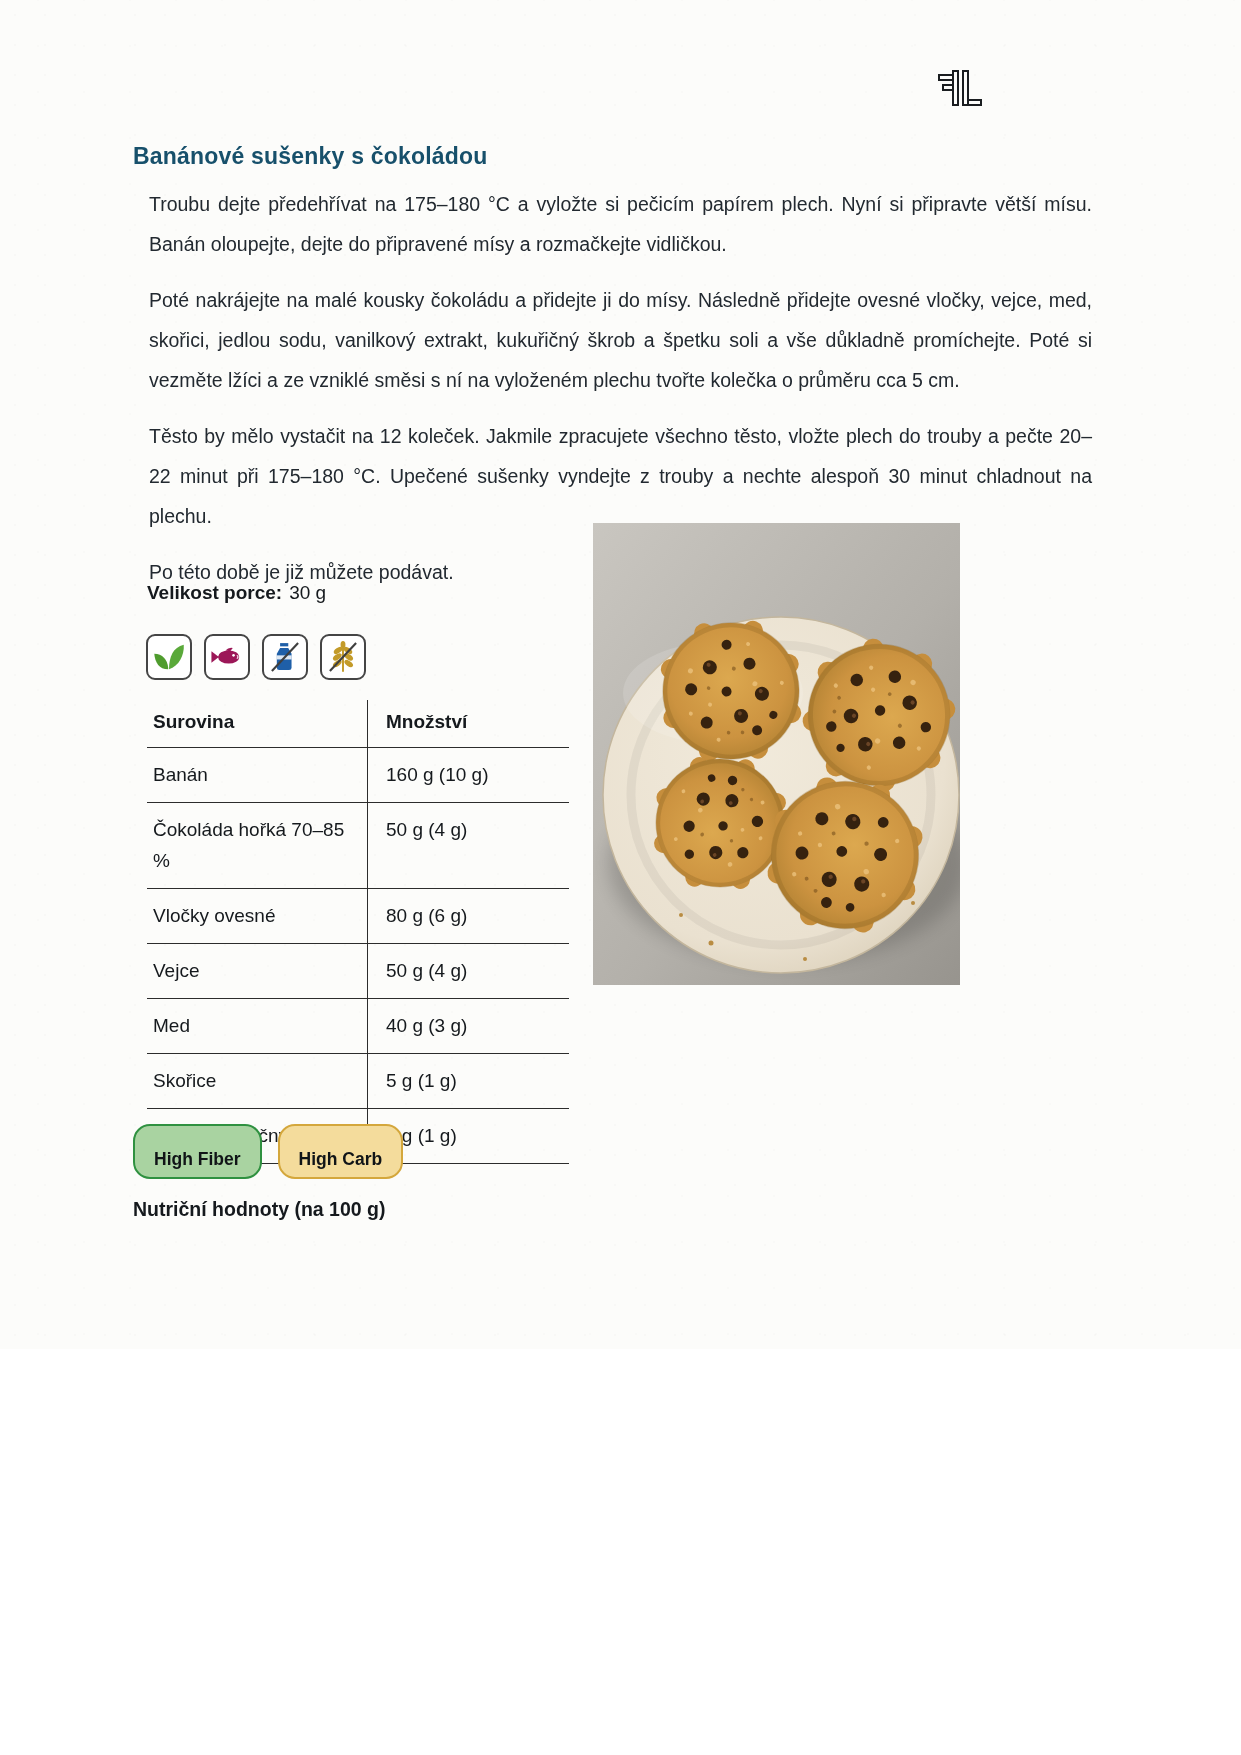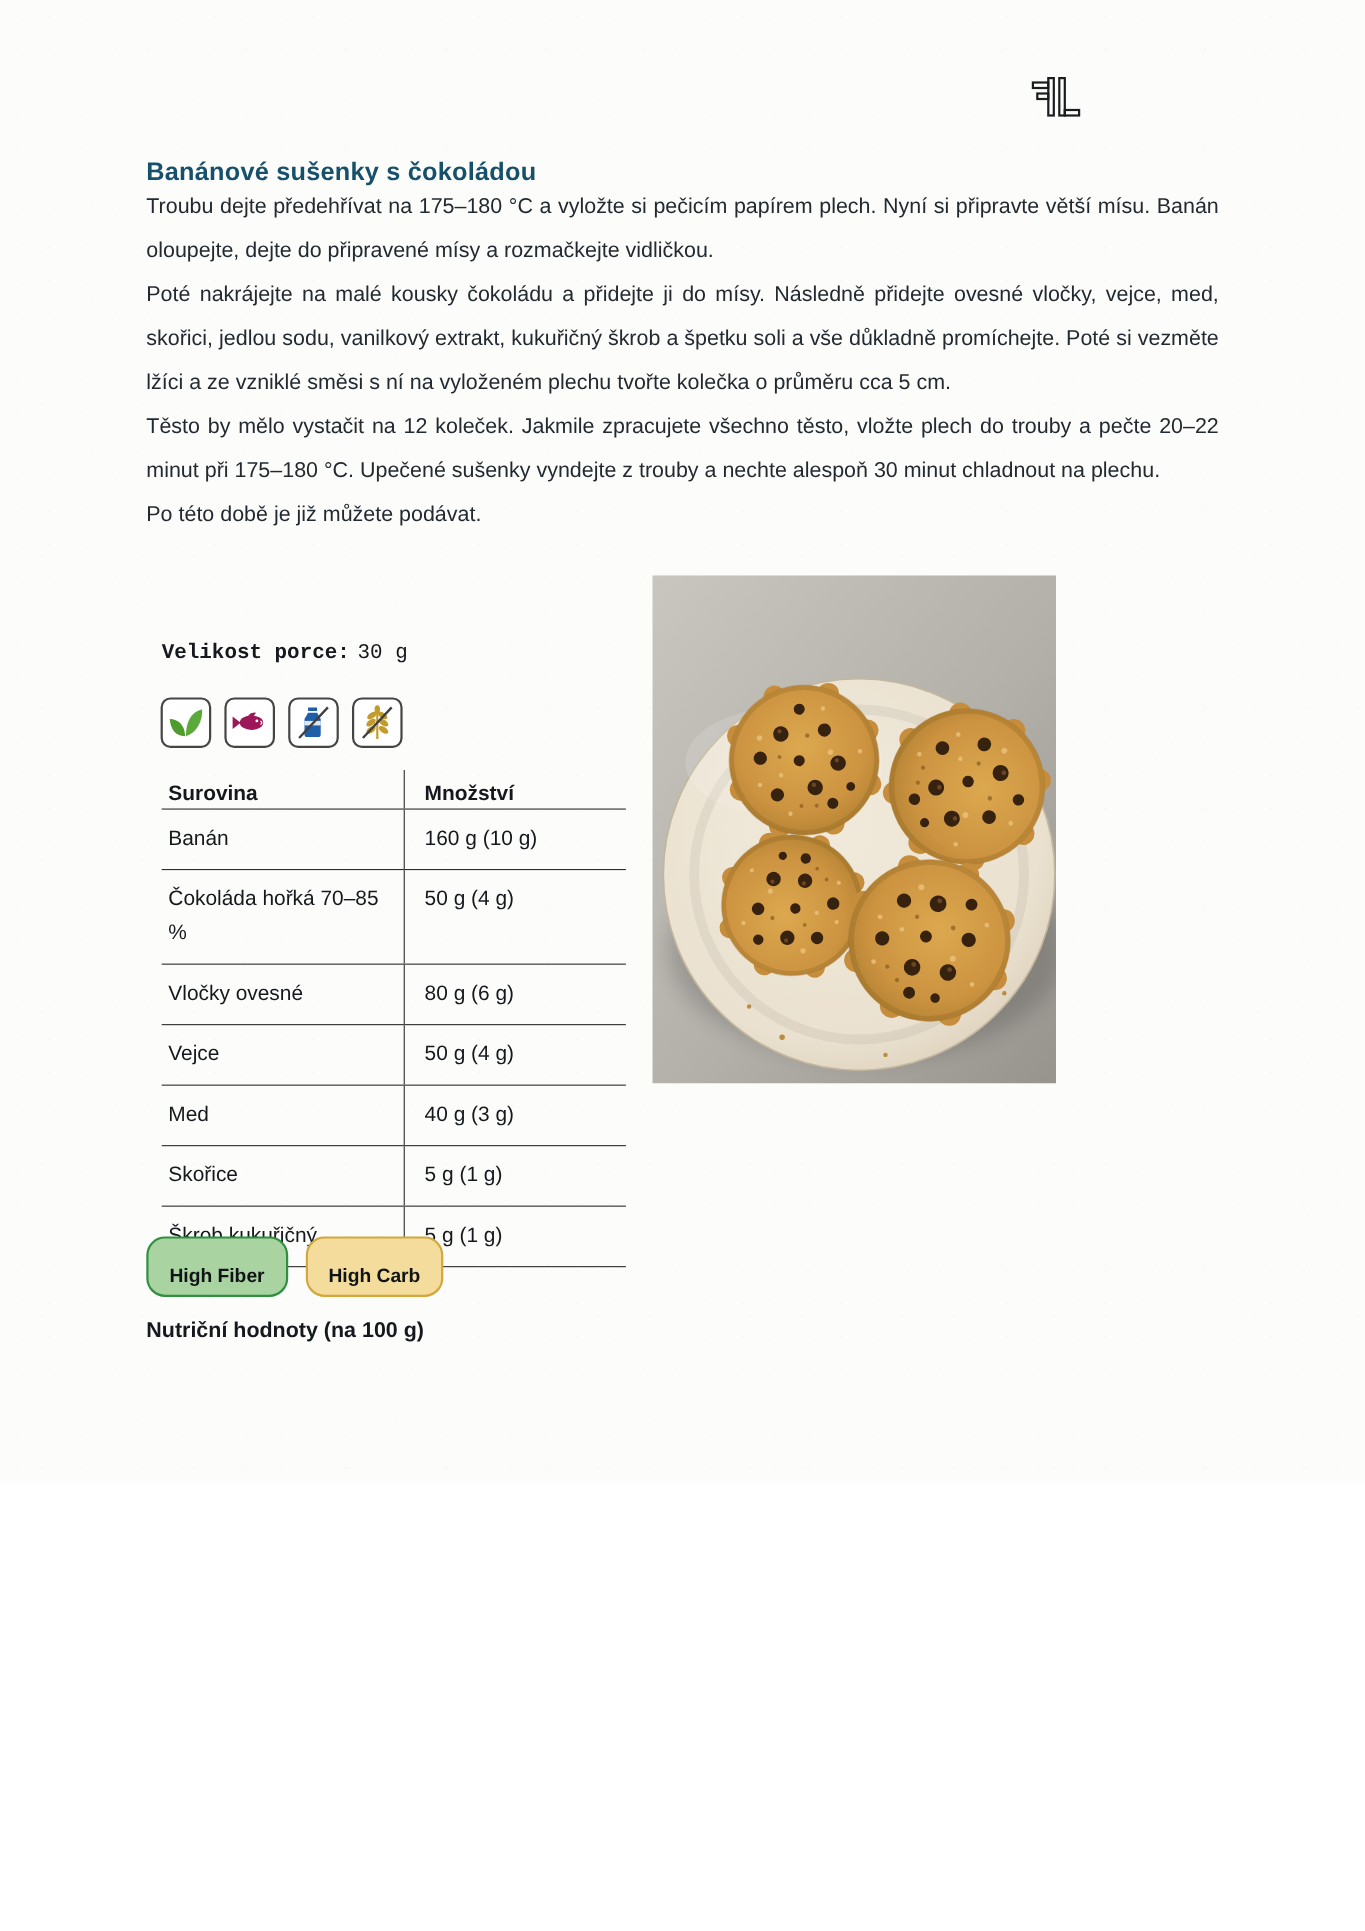--- a/index.html
+++ b/index.html
@@ -13,28 +13,28 @@
       radial-gradient(rgba(0,0,0,0.012) 1px, transparent 1.3px);
     background-size:30px 30px,46px 46px;
     background-position:0 0,15px 23px;
     font-family:"Liberation Sans", sans-serif;
     color:#20262c;
     overflow:hidden;
   }
   .logo{position:absolute;left:936px;top:68px;}
   .title{position:absolute;left:133px;top:128px;font-size:23px;font-weight:700;color:#17506b;letter-spacing:.2px;}
   .intro{position:absolute;left:133px;top:168px;width:975px;font-size:19.5px;line-height:40px;text-align:justify;color:#222930;}
-  .intro p{margin:0;}
-  .portion{position:absolute;left:147px;top:582px;font-size:19px;color:#15191d;font-family:Liberation Mono, monospace;}
+  .intro p{margin:16px;}
+  .portion{position:absolute;left:147px;top:582px;font-size:19px;color:#15191d;}
   .portion .lbl{font-weight:700;}
   .portion .val{margin-left:7px;font-weight:400;}
   .icons{position:absolute;left:146px;top:634px;display:flex;gap:12px;}
   .icon-box{width:46px;height:46px;border:2px solid #454545;border-radius:9px;background:#ffffff;display:flex;align-items:center;justify-content:center;box-sizing:border-box;}
   table.ing{position:absolute;left:147px;top:700px;width:422px;border-collapse:collapse;font-size:19px;color:#15191d;table-layout:fixed;}
-  table.ing th{font-weight:700;text-align:left;padding:11px 6px 2px 6px;border-bottom:1.7px solid #2c2c2c;}
+  table.ing th{font-weight:700;text-align:left;padding:11px 6px 14px 6px;border-bottom:1.7px solid #2c2c2c;}
   table.ing td{padding:11px 6px 12px 6px;border-bottom:1.5px solid #2c2c2c;line-height:31px;vertical-align:top;}
   table.ing .c1{width:208px;}
   table.ing .c2{border-left:1.6px solid #2c2c2c;padding-left:18px;}
   .photo{position:absolute;left:593px;top:523px;width:367px;height:462px;}
   .badges{position:absolute;left:133px;top:1124px;display:flex;gap:16px;}
   .badge{font-size:17.5px;font-weight:700;color:#101417;padding:23px 19px 7px 19px;border-radius:17px;box-sizing:border-box;}
   .badge-fiber{background:#a9d3a1;border:2px solid #2f9140;}
   .badge-carb{background:#f4dc9c;border:2px solid #d4a73c;}
   .nutri-h{position:absolute;left:133px;top:1198px;font-size:19.5px;font-weight:700;color:#15191d;}
   .nutri-line{position:absolute;left:133px;top:1243px;font-size:19.5px;color:#1c2228;}

